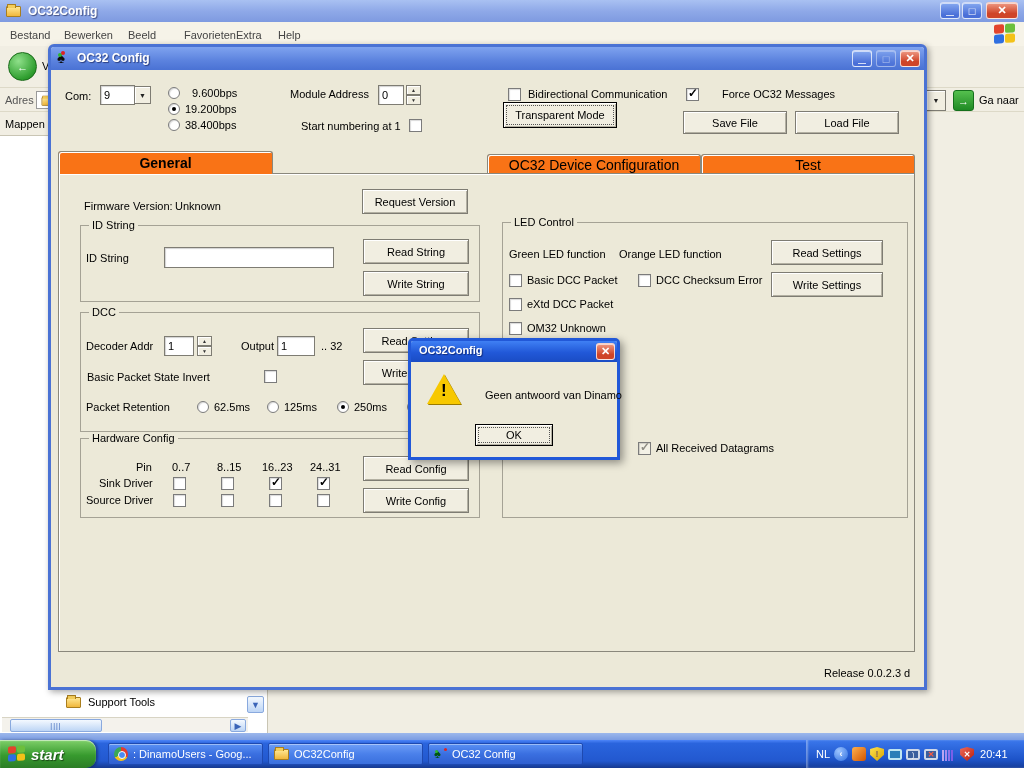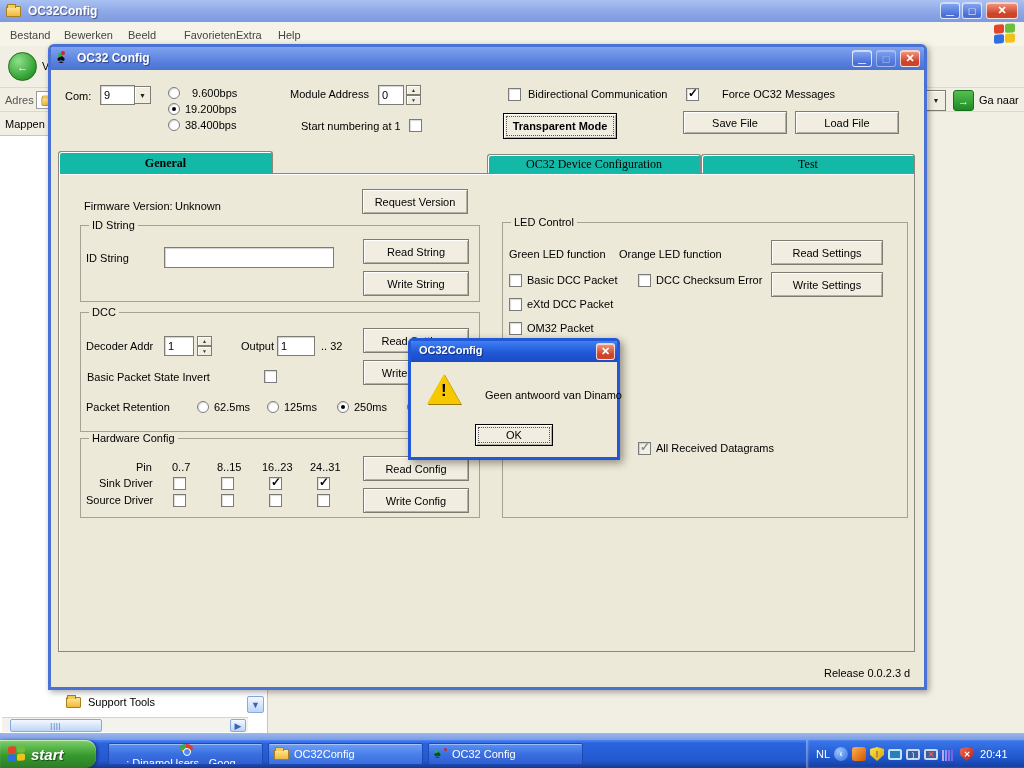--- a/index.html
+++ b/index.html
@@ -41,22 +41,22 @@
   .spin { position:absolute; width:15px; display:flex; flex-direction:column; }
   .spin > div { flex:1; background:#f1eee1; border:1px solid #7e7c73; box-shadow:inset 1px 1px 0 #fff;
                 display:flex; align-items:center; justify-content:center; color:#333; }
   .spin .up::after { content:"▲"; font-size:5px; }
   .spin .dn::after { content:"▼"; font-size:5px; }
   .drop { position:absolute; width:17px; background:#f1eee1; border:1px solid #7e7c73; box-shadow:inset 1px 1px 0 #fff;
           display:flex; align-items:center; justify-content:center; }
   .drop::after { content:"▼"; font-size:7px; color:#222; }
 
   
-  .tab { position:absolute; background:#14b8a6; border:1px solid #8a887c; border-bottom:none; border-radius:3px 3px 0 0;
-         box-shadow:inset 1px 1px 0 #fff; display:flex; align-items:center; justify-content:center; font-size:12px;font-family:Liberation Serif, serif; }
+  .tab { position:absolute; background:#f97316; border:1px solid #8a887c; border-bottom:none; border-radius:3px 3px 0 0;
+         box-shadow:inset 1px 1px 0 #fff; display:flex; align-items:center; justify-content:center; font-size:14px; }
   .pane { position:absolute; background:#ece9d8; border:1px solid #8a887c; box-shadow:inset 1px 1px 0 #fff; }
 
   
   .folder-icon { position:absolute; width:15px; height:11px; background:linear-gradient(180deg,#ffe793,#f0b73c); border:1px solid #a97e1e; border-radius:1px; }
   .folder-icon::before { content:""; position:absolute; top:-3px; left:0; width:7px; height:3px; background:#f4cd5a; border:1px solid #a97e1e; border-bottom:none; border-radius:1px 1px 0 0; }
   .spade-icon { position:absolute; font-size:15px; line-height:15px; color:#0b0b0b; }
   .spade-icon::after { content:"♠"; }
   .spade-icon .dotg, .spade-icon .dotr { position:absolute; width:4px; height:4px; border-radius:50%; }
   .dotg { background:#2eb82e; left:1px; top:3px; }
   .dotr { background:#d22; right:0px; top:1px; }
@@ -193,21 +193,21 @@
 
       <span class="lbl" style="left:250px;top:50px;">Start numbering at 1</span>
       <span class="cb" style="left:358px;top:49px;"></span>
 
       <span class="cb" style="left:457px;top:18px;"></span>
       <span class="lbl" style="left:477px;top:18px;">Bidirectional Communication</span>
 
       <span class="cb checked" style="left:635px;top:18px;"></span>
       <span class="lbl" style="left:655px;top:18px;margin-left:16px;">Force OC32 Messages</span>
 
-      <span class="btn def" style="left:452px;top:43px;width:114px;height:26px;font-weight:bold;">Transparent Mode</span>
+      <span class="btn def" style="left:452px;top:32px;width:114px;height:26px;">Transparent Mode</span>
       <span class="btn" style="left:632px;top:41px;width:104px;height:23px;">Save File</span>
       <span class="btn" style="left:744px;top:41px;width:104px;height:23px;">Load File</span>
 
       <span class="tab" style="left:7px;top:81px;width:215px;height:23px;font-weight:bold;z-index:3;">General</span>
       <span class="tab" style="left:436px;top:84px;width:214px;height:20px;">OC32 Device Configuration</span>
       <span class="tab" style="left:650px;top:84px;width:214px;height:20px;">Test</span>
       <div class="pane" style="left:7px;top:103px;width:857px;height:479px;z-index:2;"></div>
 
       <div class="abs" style="left:0;top:0;right:0;bottom:0;z-index:4;pointer-events:none;">
         <span class="lbl" style="left:33px;top:130px;">Firmware Version:</span>
@@ -272,21 +272,21 @@
           <span class="grp-legend">LED Control</span>
           <span class="lbl" style="left:6px;top:25px;">Green LED function</span>
           <span class="lbl" style="left:116px;top:25px;">Orange LED function</span>
           <span class="cb" style="left:6px;top:51px;"></span>
           <span class="lbl" style="left:24px;top:51px;">Basic DCC Packet</span>
           <span class="cb" style="left:135px;top:51px;"></span>
           <span class="lbl" style="left:153px;top:51px;">DCC Checksum Error</span>
           <span class="cb" style="left:6px;top:75px;"></span>
           <span class="lbl" style="left:24px;top:75px;">eXtd DCC Packet</span>
           <span class="cb" style="left:6px;top:99px;"></span>
-          <span class="lbl" style="left:24px;top:99px;">OM32 Packet</span>
+          <span class="lbl" style="left:24px;top:99px;">OM32 Unknown</span>
           <span class="btn" style="left:268px;top:17px;width:112px;height:25px;">Read Settings</span>
           <span class="btn" style="left:268px;top:49px;width:112px;height:25px;">Write Settings</span>
           <span class="cb dis checked" style="left:135px;top:219px;"></span>
           <span class="lbl" style="left:153px;top:219px;">All Received Datagrams</span>
         </div>
 
         <span class="lbl" style="left:773px;top:597px;">Release 0.0.2.3 d</span>
       </div>
     </div>
   </div>
@@ -308,21 +308,21 @@
   <div class="taskbar">
     <div class="start-btn">
       <span class="winflag" style="position:relative;width:18px;height:16px;grid-template-columns:8px 8px;grid-template-rows:7px 7px;">
         <i style="background:#e3442c;"></i>
           <i style="background:#6cbf3c;"></i>
           <i style="background:#2f6fe0;"></i>
           <i style="background:#f3c218;"></i>
       </span>
       <span>start</span>
     </div>
-    <div class="task" style="left:108px;flex-direction:column;">
+    <div class="task" style="left:108px;">
       <span class="chrome-icon" style="position:relative;"></span>
       <span style="overflow:hidden;text-overflow:ellipsis;">: DinamoUsers - Goog...</span>
     </div>
     <div class="task" style="left:268px;background:linear-gradient(180deg,#6f9ff8 0%,#4a80ea 50%,#3a6fdd 100%);">
       <span class="folder-icon" style="position:relative;flex:0 0 15px;"></span>
       <span style="overflow:hidden;text-overflow:ellipsis;">OC32Config</span>
     </div>
     <div class="task" style="left:428px;">
       <span class="spade-icon" style="position:relative;font-size:13px;line-height:13px;width:13px;height:14px;color:#051;">
           <i class="dotg" style="width:3px;height:3px;"></i>

